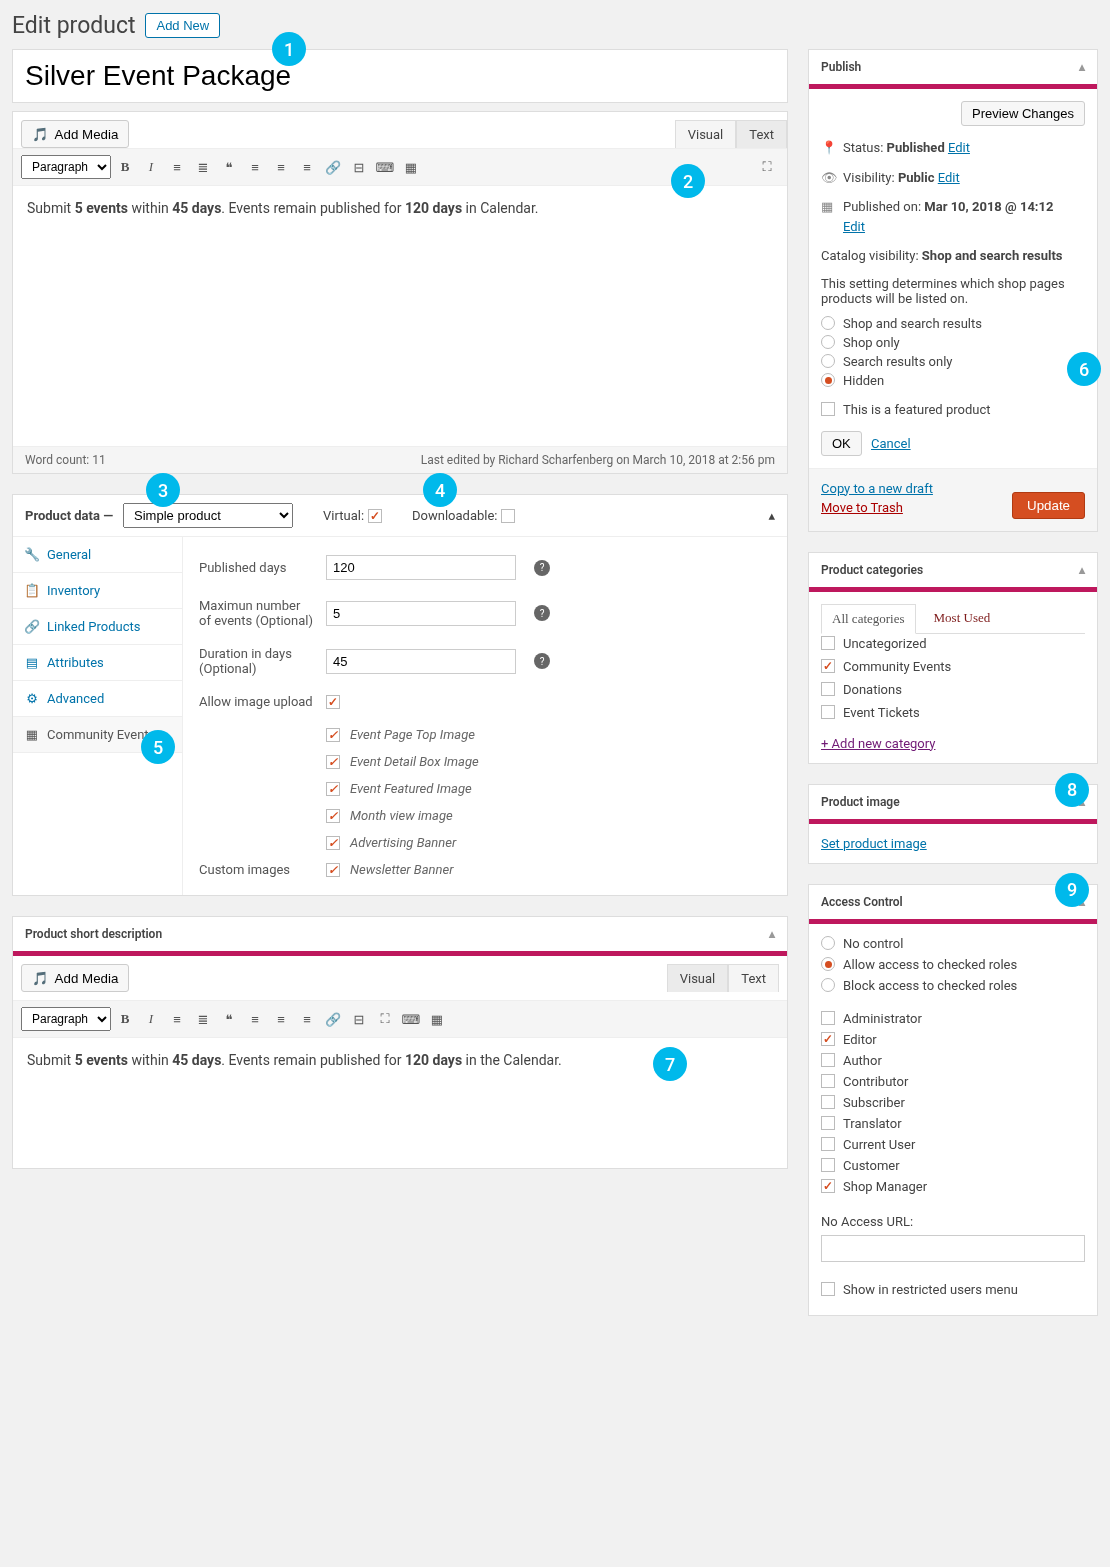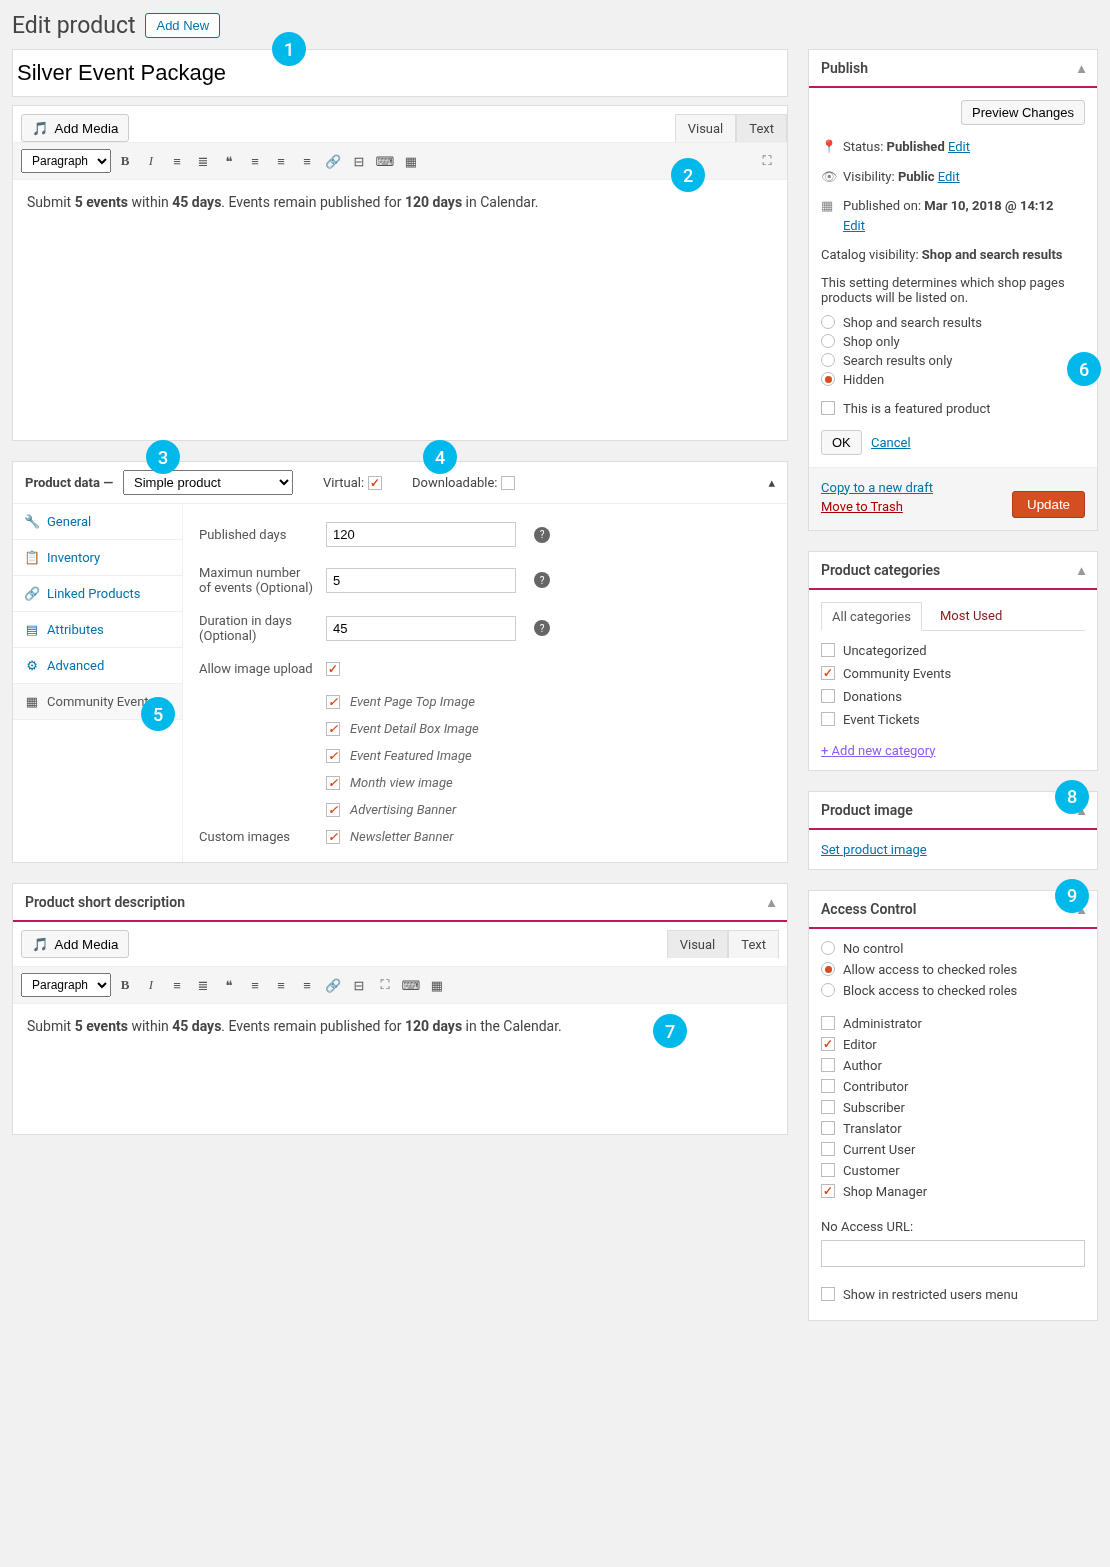--- a/index.html
+++ b/index.html
@@ -6,39 +6,39 @@
 body { font-family: -apple-system, BlinkMacSystemFont, "Segoe UI", Roboto, sans-serif; font-size: 13px; color: #444; background: #f1f1f1; padding: 12px; width: 1110px; }
 .header-row { display: flex; align-items: center; margin-bottom: 10px; }
 h1 { font-size: 23px; font-weight: 400; margin-right: 10px; }
 .btn { display: inline-block; padding: 4px 10px; border: 1px solid #ccc; border-radius: 3px; background: #f7f7f7; font-size: 13px; cursor: pointer; }
 .btn-primary { color: #0073aa; border-color: #0073aa; background: #fff; font-weight: 500; }
 .btn-update { background: #d54e21; color: #fff; border: 1px solid #b03a12; padding: 5px 14px; font-weight: 500; border-radius: 3px; }
 .badge { position: absolute; width: 34px; height: 34px; border-radius: 17px; background: #00b9eb; color: #fff; display: flex; align-items: center; justify-content: center; font-size: 18px; font-weight: 500; z-index: 10; }
 .layout { display: flex; gap: 20px; }
 .main { flex: 1; position: relative; }
 .sidebar-right { width: 290px; }
-.title-input { width: 100%; padding: 10px 4px; font-size: 22px; border: 1px solid #ddd; background: #fff; margin-bottom: 8px; }
+.title-input { width: 100%; padding: 10px 12px; font-size: 28px; border: 1px solid #ddd; background: #fff; margin-bottom: 8px; }
 .permalink-row { font-size: 13px; margin-bottom: 14px; }
 .permalink-row a { color: #0073aa; }
 .permalink-url { text-decoration: underline; }
 .small-btn { padding: 2px 8px; font-size: 12px; margin-left: 6px; }
 .editor-box { border: 1px solid #ddd; background: #fff; position: relative; }
 .editor-top { display: flex; justify-content: space-between; padding: 8px 0 0 8px; }
 .add-media { border: 1px solid #ccc; border-radius: 3px; padding: 4px 10px; background: #f7f7f7; display: inline-flex; align-items: center; gap: 6px; }
 .tabs { display: flex; }
 .tab { padding: 6px 12px; border: 1px solid #ddd; border-bottom: none; background: #ebebeb; font-size: 13px; cursor: pointer; }
 .tab.active { background: #f5f5f5; }
 .toolbar { padding: 6px 8px; border-top: 1px solid #eee; border-bottom: 1px solid #eee; display: flex; align-items: flex-end; gap: 2px; background: #f5f5f5; }
 .format-select { padding: 3px 6px; width: 90px; font-size: 12px; }
 .tb-btn { width: 24px; height: 24px; display: flex; align-items: center; justify-content: center; color: #555; cursor: pointer; }
 .editor-content { padding: 12px 14px; min-height: 260px; font-size: 14px; line-height: 1.5; }
 .editor-content.short { min-height: 130px; }
 .editor-footer { display: flex; justify-content: space-between; padding: 6px 12px; border-top: 1px solid #eee; font-size: 12px; color: #666; background: #f5f5f5; }
 .metabox { background: #fff; border: 1px solid #ddd; margin-bottom: 20px; position: relative; }
-.metabox-header { display: flex; align-items: center; justify-content: space-between; padding: 10px 12px; border-bottom: 2px solid #be185d; font-weight: 600; font-size: 14px; position: relative; }
+.metabox-header { display: flex; align-items: center; justify-content: space-between; padding: 10px 12px; border-bottom: 5px solid #be185d; font-weight: 600; font-size: 12px; position: relative; }
 .metabox-header .toggle { color: #999; cursor: pointer; }
 .product-data-header { display: flex; align-items: center; gap: 10px; padding: 8px 12px; border-bottom: 1px solid #eee; }
 .pd-select { padding: 3px 6px; font-size: 13px; width: 170px; }
 .pd-check-label { margin-left: 20px; font-size: 13px; display: inline-flex; align-items: center; gap: 4px; }
 .pd-body { display: flex; }
 .pd-tabs { width: 170px; border-right: 1px solid #eee; }
 .pd-tab-item { padding: 10px 12px; border-bottom: 1px solid #eee; display: flex; align-items: center; gap: 8px; color: #0073aa; cursor: pointer; font-size: 13px; }
 .pd-tab-item.active { background: #f8f8f8; color: #555; }
 .pd-tab-item .ico { width: 14px; display: inline-flex; justify-content: center; }
 .pd-content { flex: 1; padding: 18px 16px; }
@@ -55,25 +55,25 @@
 .publish-row { margin-bottom: 10px; line-height: 1.5; display: flex; gap: 6px; align-items: flex-start; }
 .publish-row .ico { color: #888; width: 16px; }
 .publish-row a { color: #0073aa; text-decoration: underline; }
 .catalog-options { margin: 10px 0; }
 .catalog-options .opt { display: flex; align-items: center; gap: 8px; margin-bottom: 4px; }
 .publish-footer { border-top: 1px solid #eee; padding: 12px; display: flex; justify-content: space-between; align-items: flex-end; background: #f5f5f5; }
 .publish-footer .links a { color: #0073aa; text-decoration: underline; display: block; font-size: 13px; margin-bottom: 4px; }
 .publish-footer .links a.trash { color: #a00; }
 .preview-wrap { text-align: right; padding: 0 0 12px; }
 .categories-body { padding: 12px; }
-.cat-tabs { display: flex; gap: 14px; border-bottom: 1px solid #ddd; margin-bottom: 12px; }
+.cat-tabs { display: flex; gap: 14px; border-bottom: 1px solid #ddd; margin-bottom: 2px; font-family: Liberation Serif, serif; }
 .cat-tab { padding: 6px 4px; color: #7f1d1d; cursor: pointer; }
 .cat-tab.active { border: 1px solid #ddd; border-bottom: 1px solid #fff; margin-bottom: -1px; color: #555; padding: 6px 10px; }
 .cat-item { display: flex; align-items: center; gap: 8px; margin-bottom: 8px; }
-.add-cat { color: #8b5cf6; text-decoration: underline; margin-top: 8px; display: inline-block; }
+.add-cat { color: #701a75; text-decoration: underline; margin-top: 8px; display: inline-block; }
 .link-body { padding: 12px; }
 .link-body a { color: #0073aa; text-decoration: underline; }
 .access-body { padding: 12px; }
 .access-opt { display: flex; align-items: center; gap: 8px; margin-bottom: 6px; }
 .access-roles { margin-top: 18px; }
 .url-input { width: 100%; padding: 5px; border: 1px solid #ccc; margin-top: 6px; }
 </style>
 </head>
 <body>
 
@@ -113,20 +113,24 @@
     <div class="tb-btn">≡</div>
     <div class="tb-btn">🔗</div>
     <div class="tb-btn">⊟</div>
     <div class="tb-btn">⌨</div>
     <div class="tb-btn">▦</div>
     <div style="flex:1;"></div>
     <div class="tb-btn">⛶</div>
   </div>
   <div class="editor-content">
     <span>Submit </span><strong>5 events</strong><span> within </span><strong>45 days</strong><span>. Events remain published for </span><strong>120 days</strong><span> in Calendar.</span>
+  </div>
+  <div class="editor-footer">
+    <span>Word count: 11</span>
+    <span>Last edited by Richard Scharfenberg on March 10, 2018 at 2:56 pm</span>
   </div>
 </div>
 
 <div class="metabox" style="position:relative;">
   <div class="badge" style="left:133px; top:-22px;">3</div>
   <div class="badge" style="left:410px; top:-22px;">4</div>
   <div class="badge" style="left:128px; top:235px;">5</div>
   <div class="product-data-header">
     <strong><span>Product data</span> —</strong>
     <select class="pd-select"><option>Simple product</option></select>

